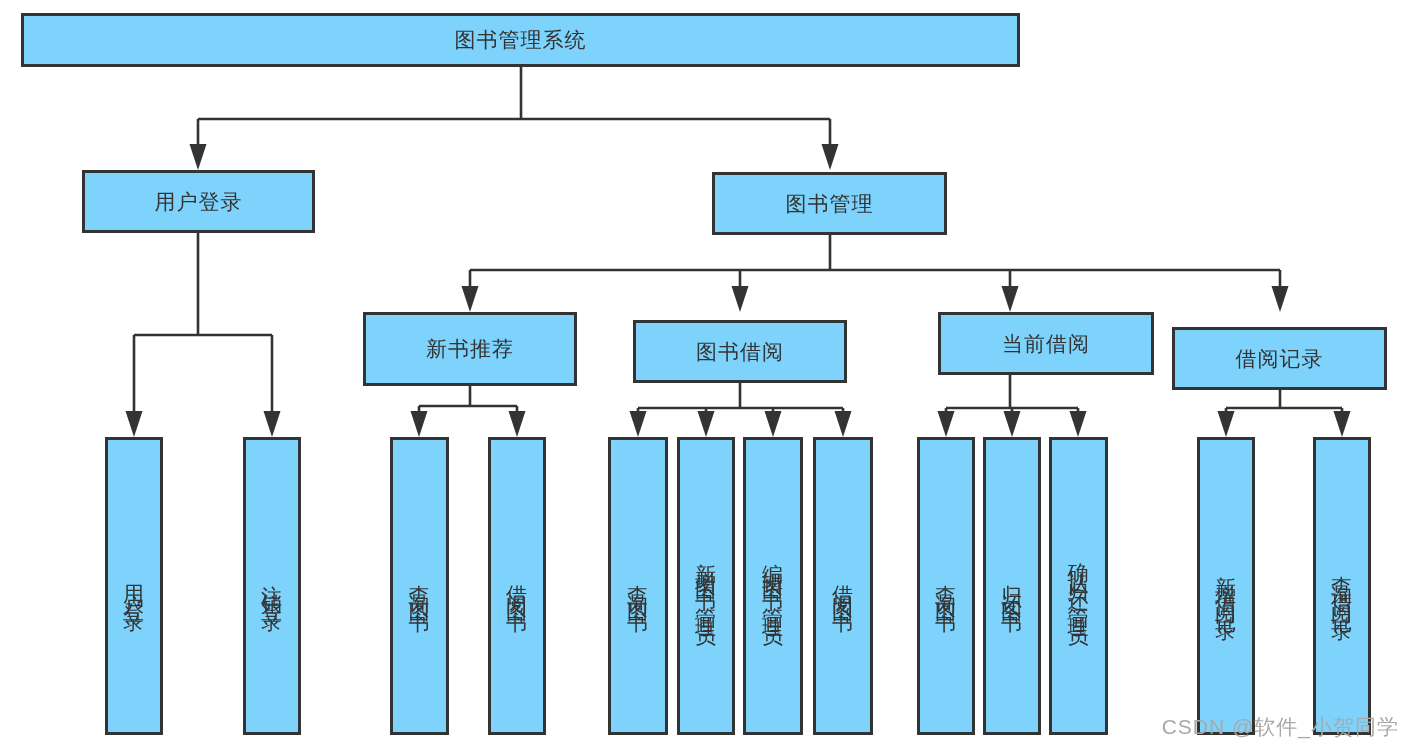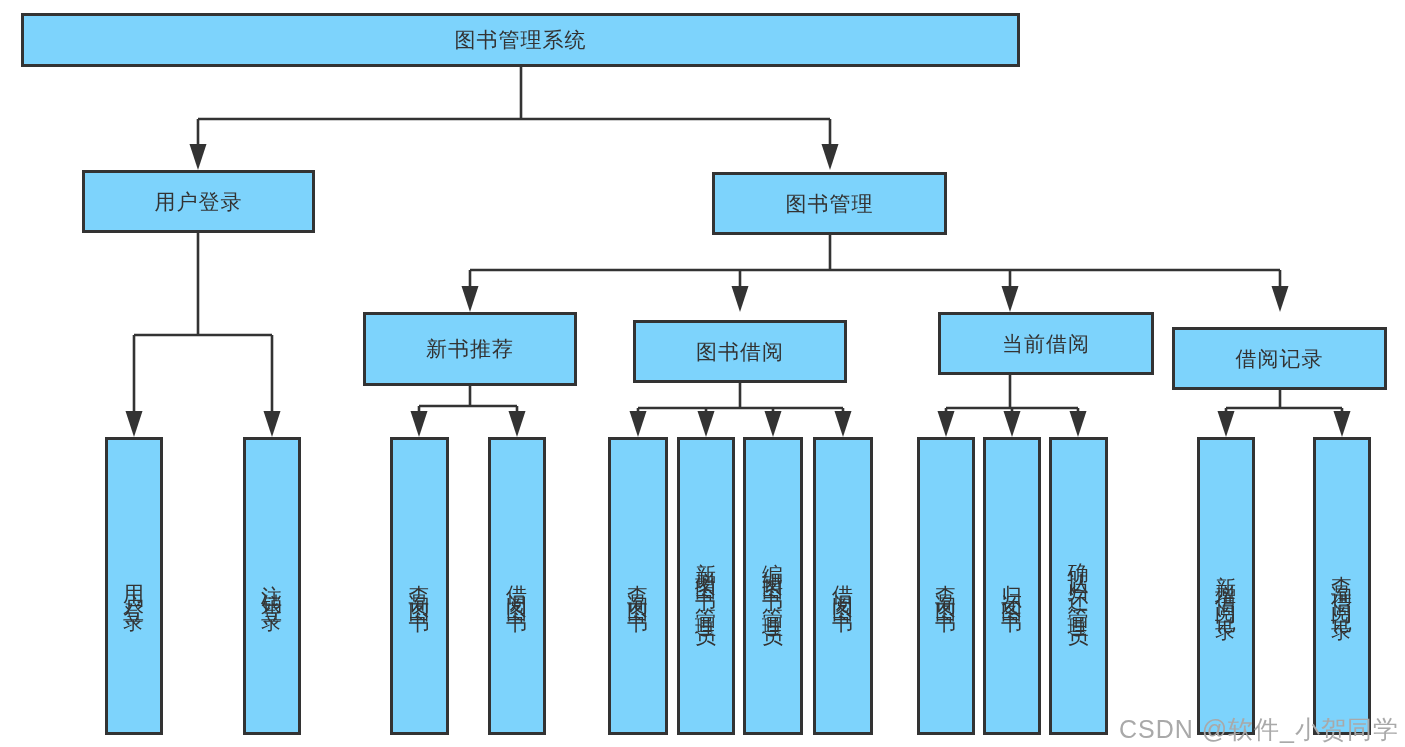--- a/index.html
+++ b/index.html
@@ -25,21 +25,21 @@
     font-size:21px;
     writing-mode:vertical-rl;
     text-orientation:mixed;
     letter-spacing:9px;
     line-height:1;
   }
   .watermark{
     position:absolute;
     right:6px;top:713px;
     color:#a9a9a9;
-    font-size:25px;
+    font-size:21px;
     letter-spacing:1px;
     white-space:nowrap;
     z-index:5;
   }
 </style>
 </head>
 <body>
 
 <div class="canvas">
 

